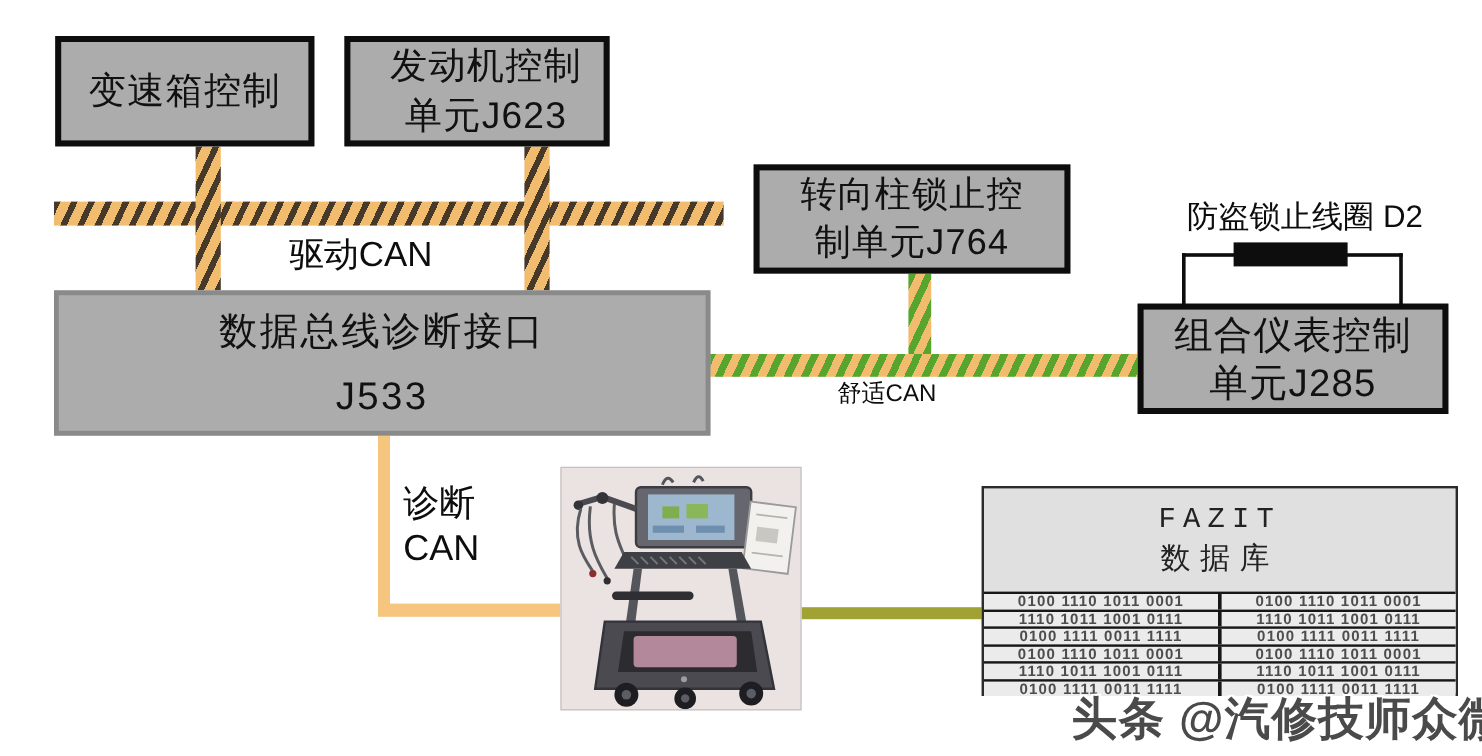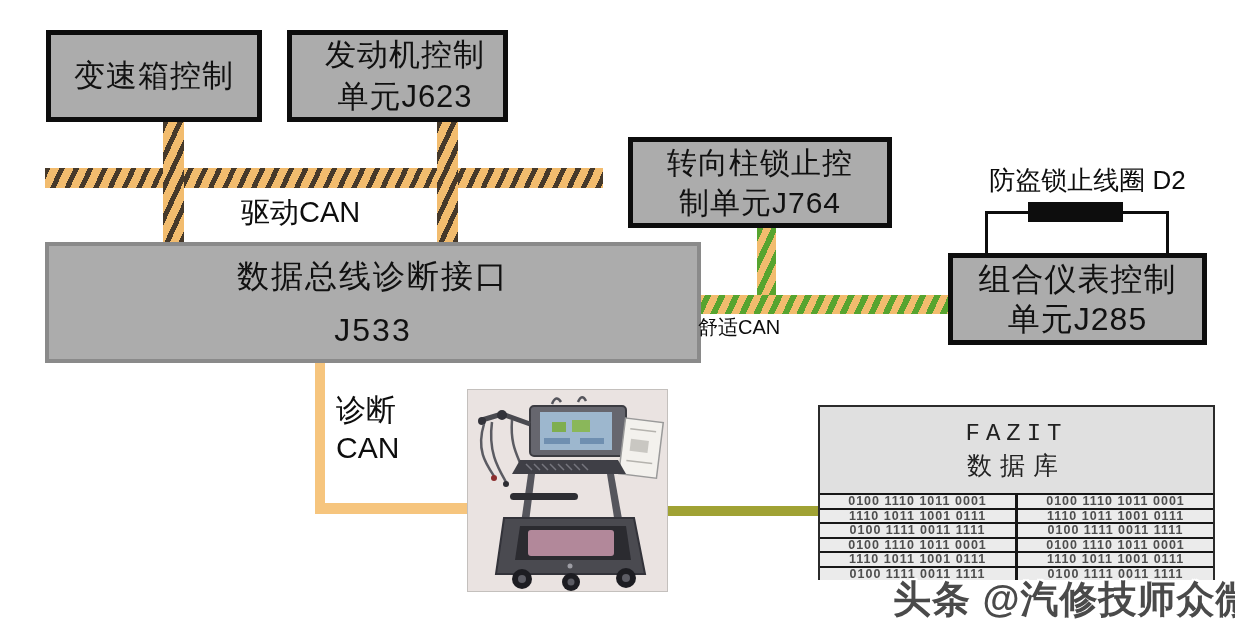--- a/index.html
+++ b/index.html
@@ -123,38 +123,38 @@
 
 <div class="abs ecu-box" style="left:46px; top:30px; width:216px; height:92px;">
   <span>变速箱控制</span>
 </div>
 
 <div class="abs ecu-box" style="left:287px; top:30px; width:221px; height:92px;padding-left:15px;">
   <span>发动机控制</span>
   <span>单元J623</span>
 </div>
 
-<div class="abs gateway-box" style="left:45px; top:242px; width:656px; height:121px;gap:10px;">
+<div class="abs gateway-box" style="left:45px; top:242px; width:547px; height:121px;gap:10px;">
   <span>数据总线诊断接口</span>
   <span>J533</span>
 </div>
 
 <div class="abs ecu-box" style="left:628px; top:137px; width:264px; height:91px; font-size:30px; line-height:40px;">
   <span>转向柱锁止控</span>
   <span>制单元J764</span>
 </div>
 
 <div class="abs ecu-box" style="left:948px; top:253px; width:259px; height:92px; font-size:32px; line-height:40px;">
   <span>组合仪表控制</span>
   <span>单元J285</span>
 </div>
 
 <div class="abs bus-label" style="left:241px; top:193px;">驱动CAN</div>
 <div class="abs bus-label" style="left:698px; top:314px; font-size:20px;">舒适CAN</div>
-<div class="abs bus-label" style="left:336px; top:391px; font-size:30px; line-height:38px;">
+<div class="abs bus-label" style="left:336px; top:401px; font-size:30px; line-height:38px;">
   <div>诊断</div>
   <div>CAN</div>
 </div>
 
 <div class="abs bus-label" style="left:975px; top:163px; width:225px; text-align:center; font-size:26px;">防盗锁止线圈 D2</div>
 
 <div class="abs" style="left:985px; top:200px; width:184px; height:55px;">
   <div class="abs coil-wire" style="left:0; top:11px; width:184px; height:3px;"></div>
   <div class="abs coil-bar" style="left:43px; top:2px; width:95px; height:20px;"></div>
   <div class="abs coil-wire" style="left:0; top:11px; width:3px; height:44px;"></div>

